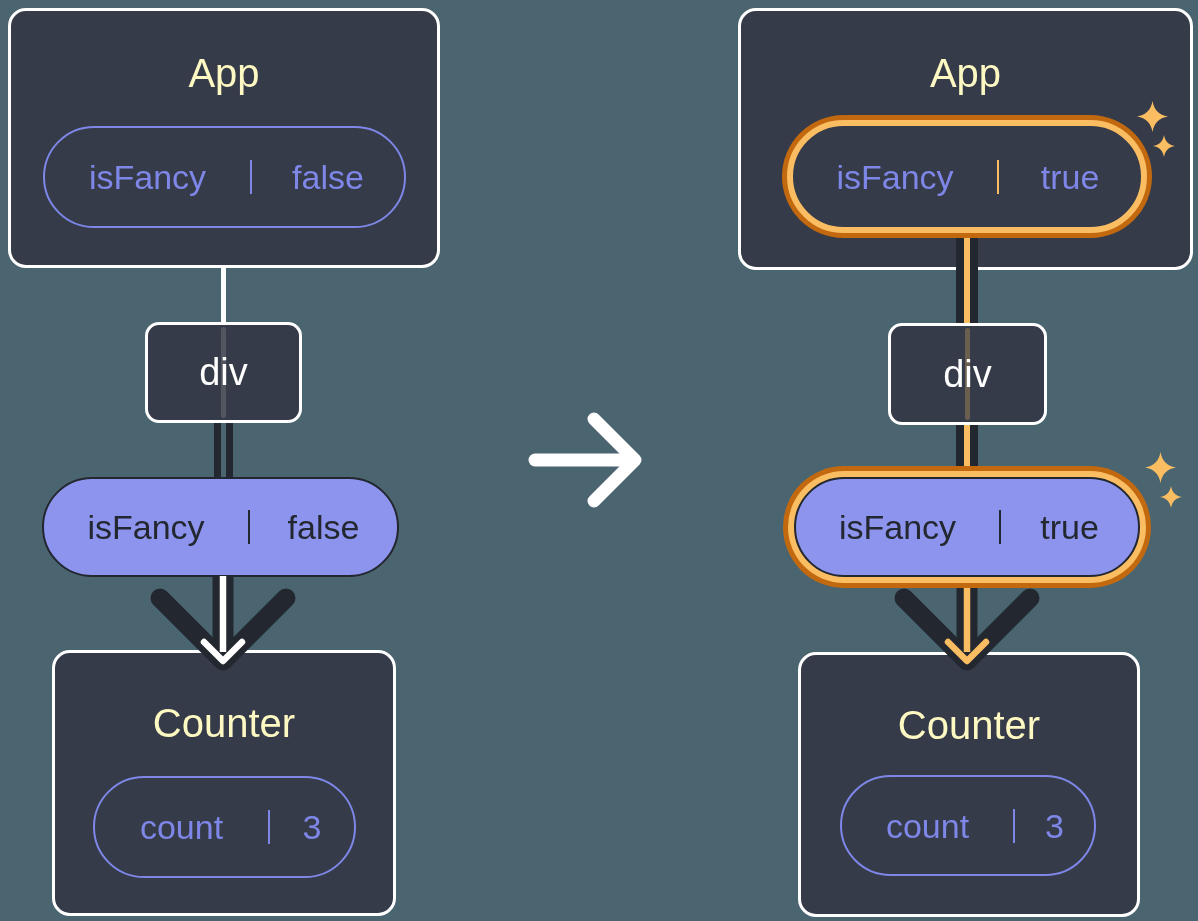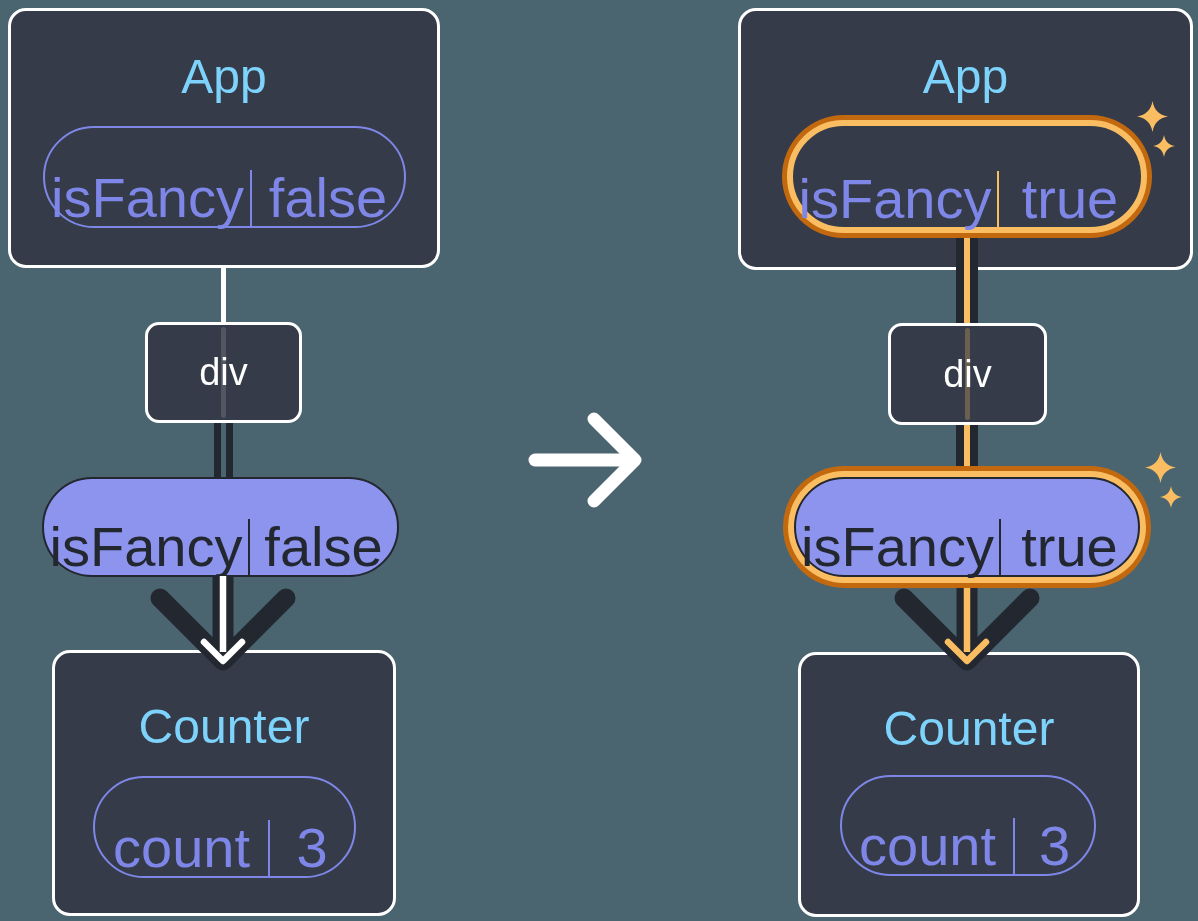--- a/index.html
+++ b/index.html
@@ -9,26 +9,26 @@
     font-family:"Liberation Sans","DejaVu Sans",sans-serif;
     -webkit-font-smoothing:antialiased;
   }
   
   .card{
     position:absolute;background:#353B48;border:3.5px solid #FFFFFF;
     border-radius:18px;box-sizing:border-box;z-index:1;
   }
   .card-title{
     position:absolute;left:0;right:0;text-align:center;
-    color:#7dd3fc;font-size:48px;font-weight:500;line-height:1;z-index:3;
+    color:#fef9c3;font-size:40px;font-weight:500;line-height:1;z-index:3;
   }
   
   .pill{
-    position:absolute;display:flex;align-items:flex-end;box-sizing:border-box;
-    border-radius:60px;z-index:3;font-size:56px;line-height:1;
+    position:absolute;display:flex;align-items:center;box-sizing:border-box;
+    border-radius:60px;z-index:3;font-size:34px;line-height:1;
   }
   .pill-key,.pill-val{display:flex;align-items:center;justify-content:center;}
   .pill.outline{border:2.5px solid #7E87E8;color:#7E87E8;background:transparent;}
   .pill.outline .pill-key{border-right:2px solid #7E87E8;}
   .pill.filled{border:2.5px solid #23272F;color:#23272F;background:#8C94EE;}
   .pill.filled .pill-key{border-right:2px solid #23272F;}
   .pill.ringed-outline{
     border:6px solid #FABD62;background:#353B48;color:#7E87E8;
     box-shadow:0 0 0 5px #C2690F;z-index:3;
   }

